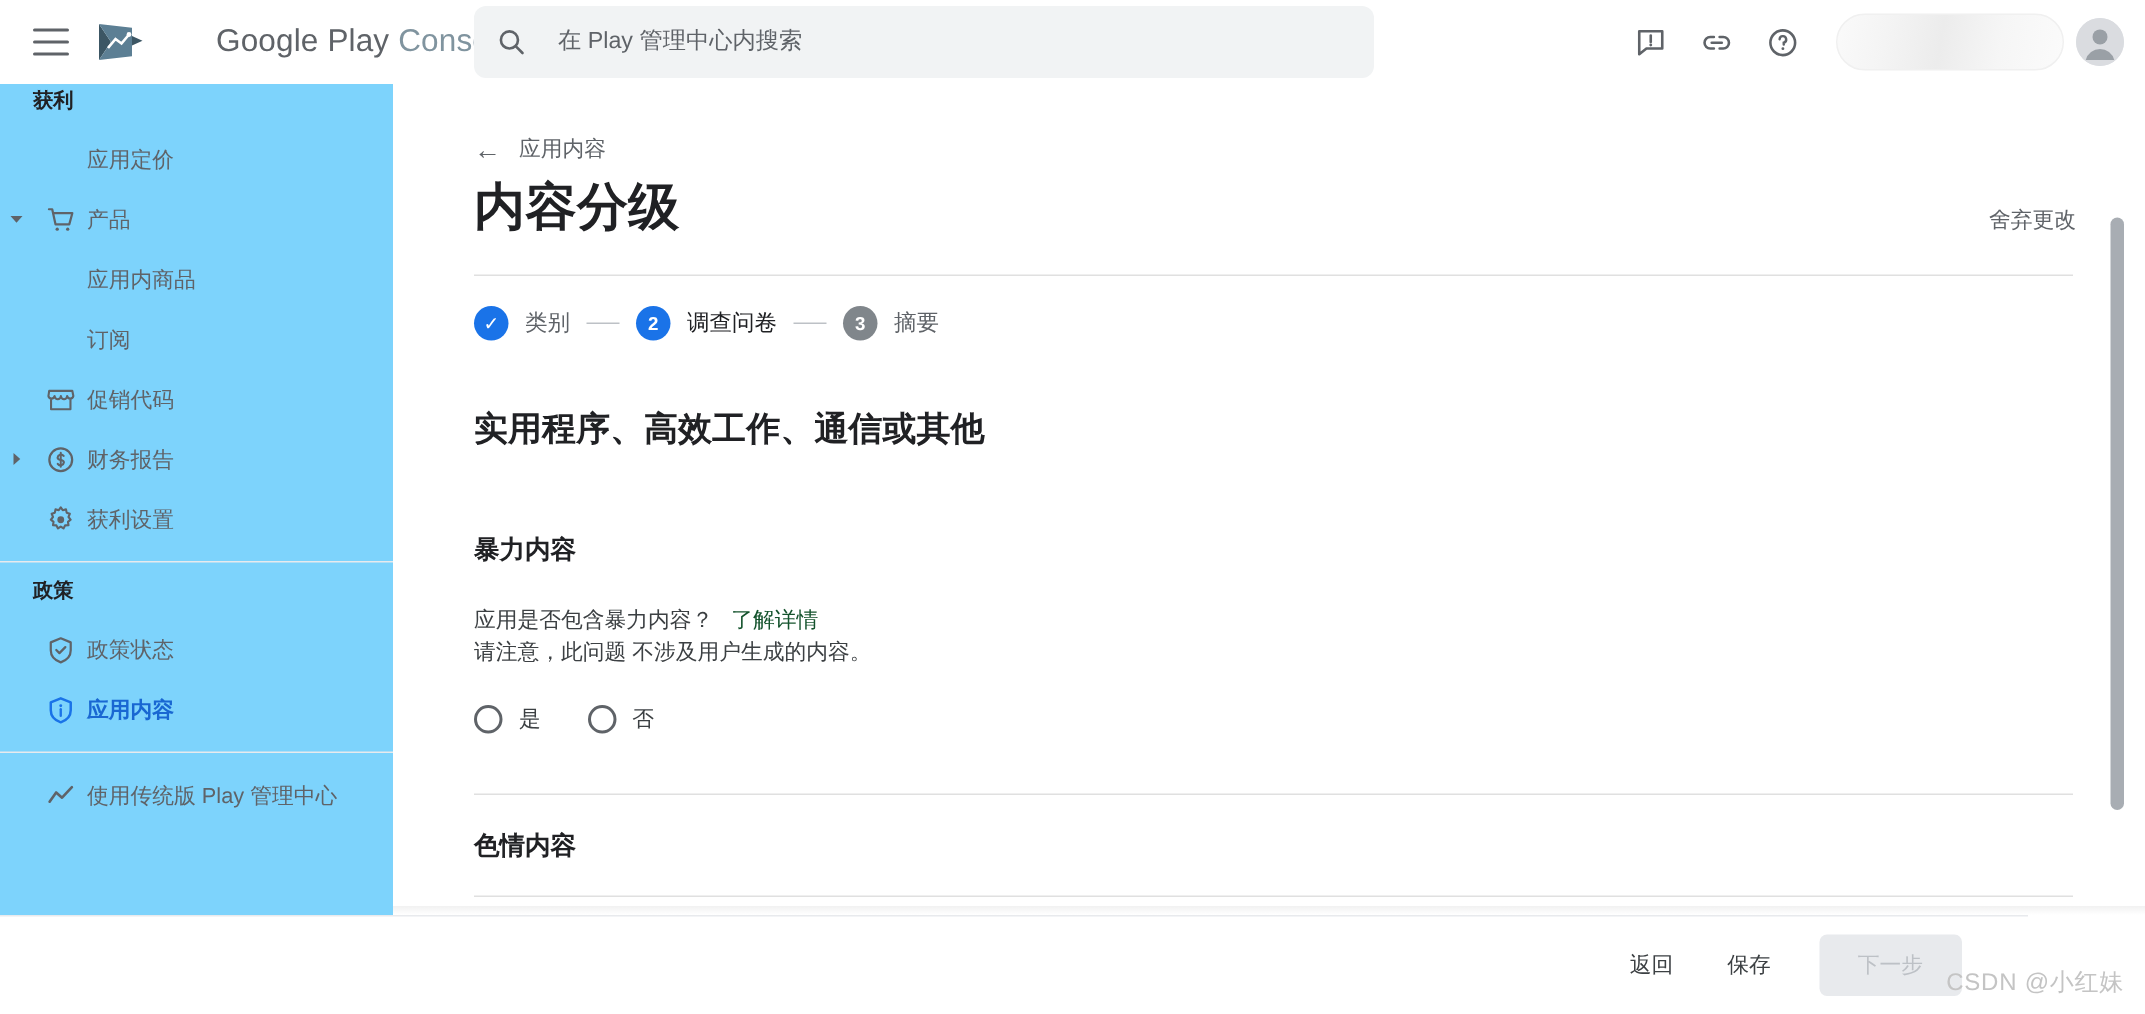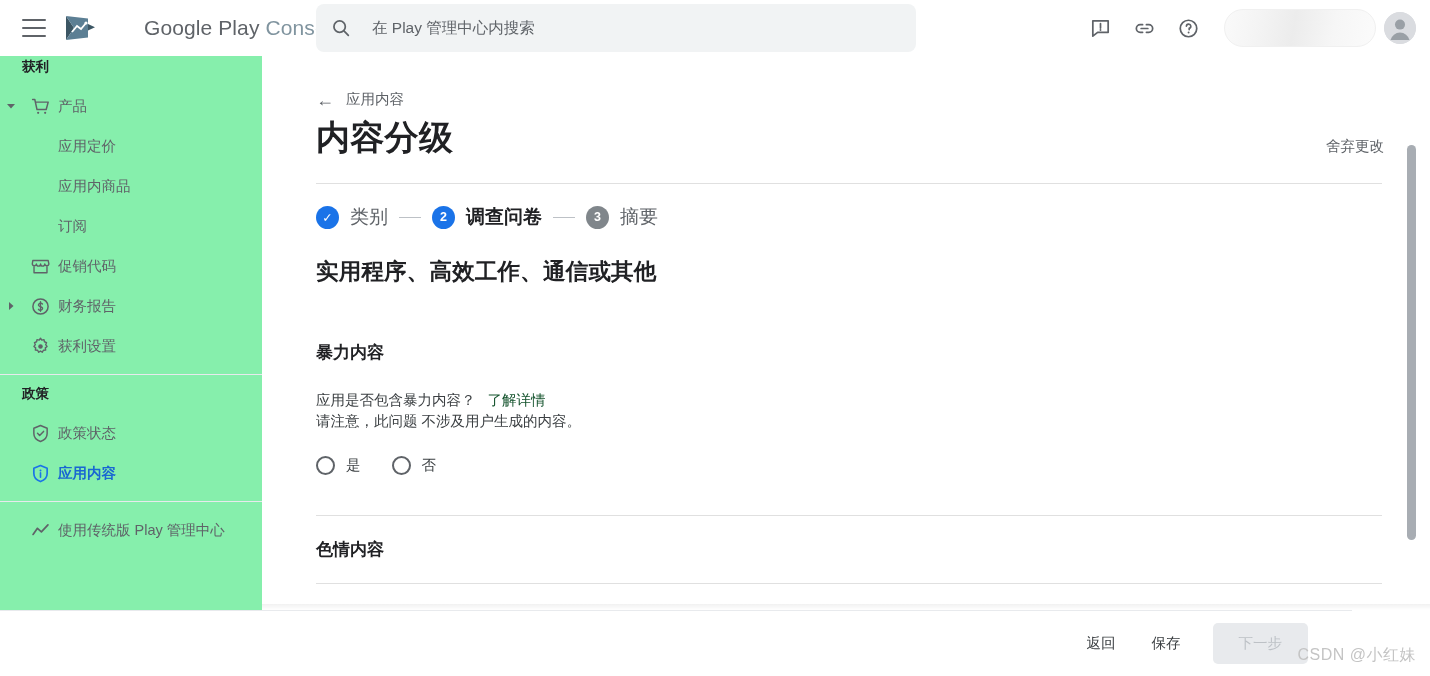--- a/index.html
+++ b/index.html
@@ -57,21 +57,21 @@
   }
   .avatar {
     width: 32px; height: 32px; border-radius: 50%;
     background: #dadce0; display: flex; align-items: center; justify-content: center;
     cursor: pointer; overflow: hidden;
   }
 
   
   .sidebar {
     position: absolute; left: 0; top: 56px; width: 262px; height: 554px;
-    background: #86efac; overflow: hidden; padding-top: 0;
+    background: #7dd3fc; overflow: hidden; padding-top: 0;
   }
   .nav-section-title {
     font-size: 13.5px; font-weight: bold; color: #202124;
     padding-left: 22px; height: 22px; display: flex; align-items: center;
   }
   .nav-item {
     display: flex; align-items: center; height: 40px; position: relative;
     padding-left: 0; cursor: pointer; color: #5f6368; font-size: 14.5px;
   }
   .nav-expander {
@@ -114,25 +114,25 @@
   .stepper { display: flex; align-items: center; margin-top: 20px; }
   .step { display: flex; align-items: center; gap: 11px; }
   .step-badge {
     width: 23px; height: 23px; border-radius: 50%;
     display: flex; align-items: center; justify-content: center;
     font-size: 12.5px; font-weight: bold; color: #fff;
   }
   .step-badge.done { background: #1a73e8; }
   .step-badge.current { background: #1a73e8; }
   .step-badge.todo { background: #80868b; }
-  .step-label { font-size: 19px; color: #5f6368; }
-  .step-label.bold { color: #202124; font-weight: bold; }
+  .step-label { font-size: 15px; color: #5f6368; }
+  .step-label.bold { color: #202124; font-weight: normal; }
   .step-conn { width: 22px; height: 1px; background: #bdc1c6; margin: 0 11px; }
 
-  .category-title { font-size: 22.5px; font-weight: bold; color: #202124; margin-top: 26px; letter-spacing: .2px; }
+  .category-title { font-size: 22.5px; font-weight: bold; color: #202124; margin-top: 43px; letter-spacing: .2px; }
 
   .qsection { margin-top: 54px; }
   .qsection-title { font-size: 17px; font-weight: bold; color: #202124; }
   .qtext { font-size: 14.5px; color: #3c4043; margin-top: 26px; line-height: 21px; }
   .qlink { color: #14532d; cursor: pointer; margin-left: 12px; }
   .qnote { font-size: 14.5px; color: #3c4043; line-height: 21px; }
 
   .radio-row { display: flex; align-items: center; gap: 0; margin-top: 24px; }
   .radio-opt { display: flex; align-items: center; gap: 11px; cursor: pointer; margin-right: 31px; }
   .radio-circle {
@@ -248,38 +248,38 @@
         </svg>
       </div>
     </div>
   </div>
 
   <div class="sidebar">
 
     <div class="nav-section-title">获利</div>
     <div class="nav-gap"></div>
 
+    <div class="nav-item child">
+      <div class="nav-label">应用定价</div>
+    </div>
+
     <div class="nav-item">
       <div class="nav-expander">
         <svg width="10" height="10" viewBox="0 0 10 10">
             <path d="M1 3 L5 7.5 L9 3 Z" fill="#5f6368"></path>
           </svg>
       </div>
       <div class="nav-icon">
         <svg width="21" height="21" viewBox="0 0 24 24">
           <path d="M3 4 H5.5 L8 15.5 H18.5 L20.8 7 H6.4" fill="none" stroke="#5f6368" stroke-width="1.7" stroke-linejoin="round" stroke-linecap="round"></path>
           <circle cx="9.3" cy="19.2" r="1.25" fill="#5f6368"></circle>
           <circle cx="17.3" cy="19.2" r="1.25" fill="#5f6368"></circle>
         </svg>
       </div>
       <div class="nav-label">产品</div>
-    </div>
-
-    <div class="nav-item child">
-      <div class="nav-label">应用定价</div>
     </div>
     <div class="nav-item child">
       <div class="nav-label">应用内商品</div>
     </div>
     <div class="nav-item child">
       <div class="nav-label">订阅</div>
     </div>
 
     <div class="nav-item">
       <div class="nav-expander"></div>

